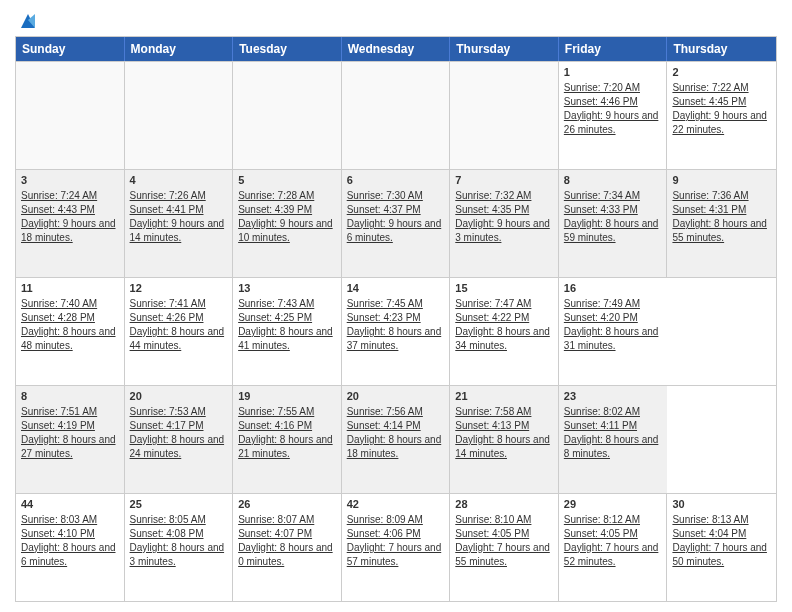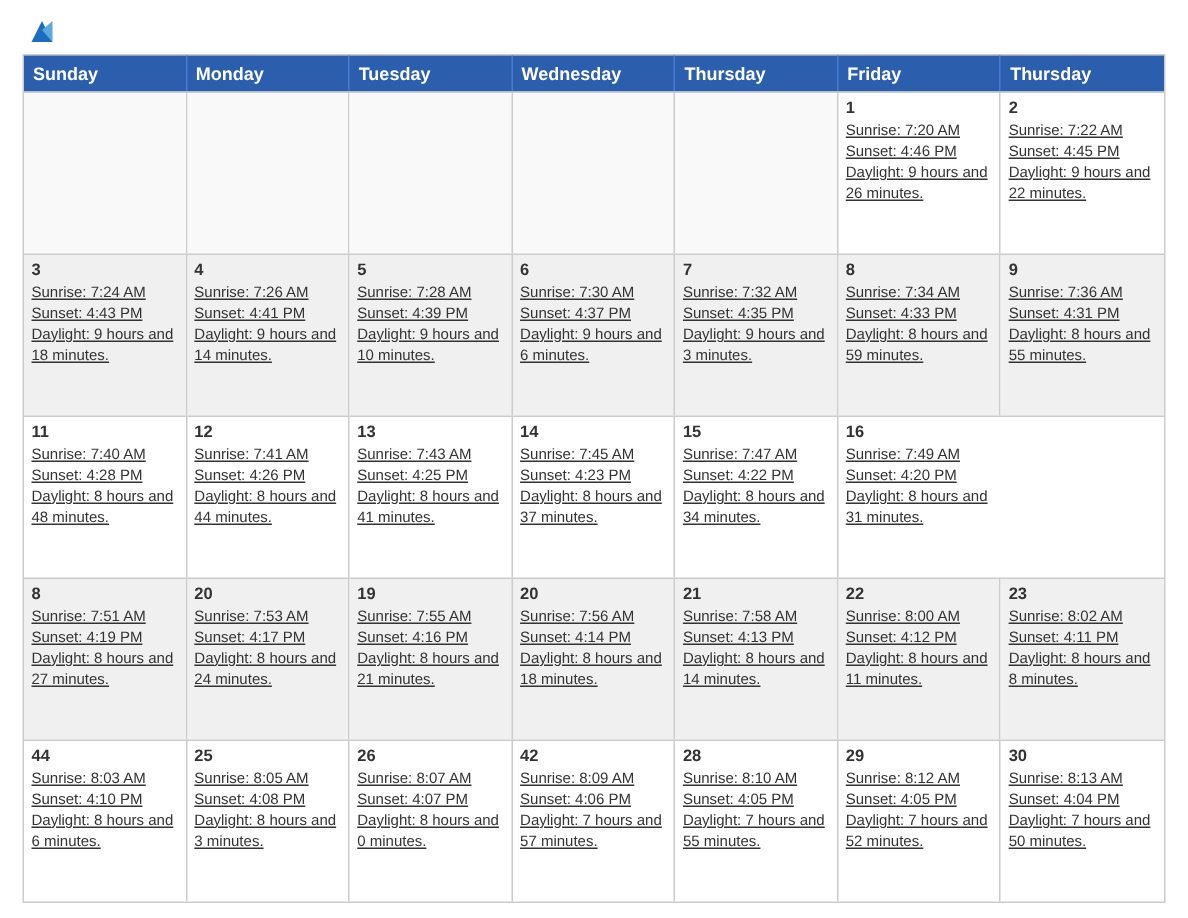--- a/index.html
+++ b/index.html
@@ -219,24 +219,20 @@
           </div>
           <div class="cal-cell shaded">
             <span class="day-number">20</span>
             <div class="cal-cell-text">Sunrise: 7:56 AM<br>Sunset: 4:14 PM<br>Daylight: 8 hours and 18 minutes.</div>
           </div>
           <div class="cal-cell shaded">
             <span class="day-number">21</span>
             <div class="cal-cell-text">Sunrise: 7:58 AM<br>Sunset: 4:13 PM<br>Daylight: 8 hours and 14 minutes.</div>
           </div>
           <div class="cal-cell shaded">
-            <span class="day-number">22</span>
-            <div class="cal-cell-text">Sunrise: 8:00 AM<br>Sunset: 4:12 PM<br>Daylight: 8 hours and 11 minutes.</div>
-          </div>
-          <div class="cal-cell shaded">
             <span class="day-number">23</span>
             <div class="cal-cell-text">Sunrise: 8:02 AM<br>Sunset: 4:11 PM<br>Daylight: 8 hours and 8 minutes.</div>
           </div>
         </div>
         <div class="cal-row">
           <div class="cal-cell">
             <span class="day-number">44</span>
             <div class="cal-cell-text">Sunrise: 8:03 AM<br>Sunset: 4:10 PM<br>Daylight: 8 hours and 6 minutes.</div>
           </div>
           <div class="cal-cell">

